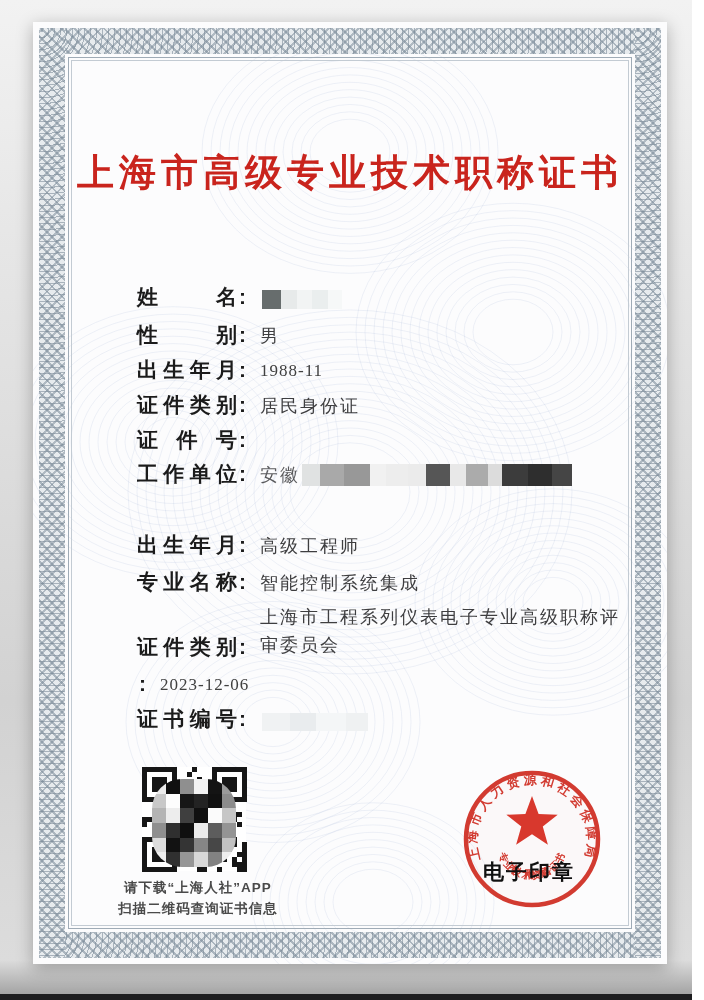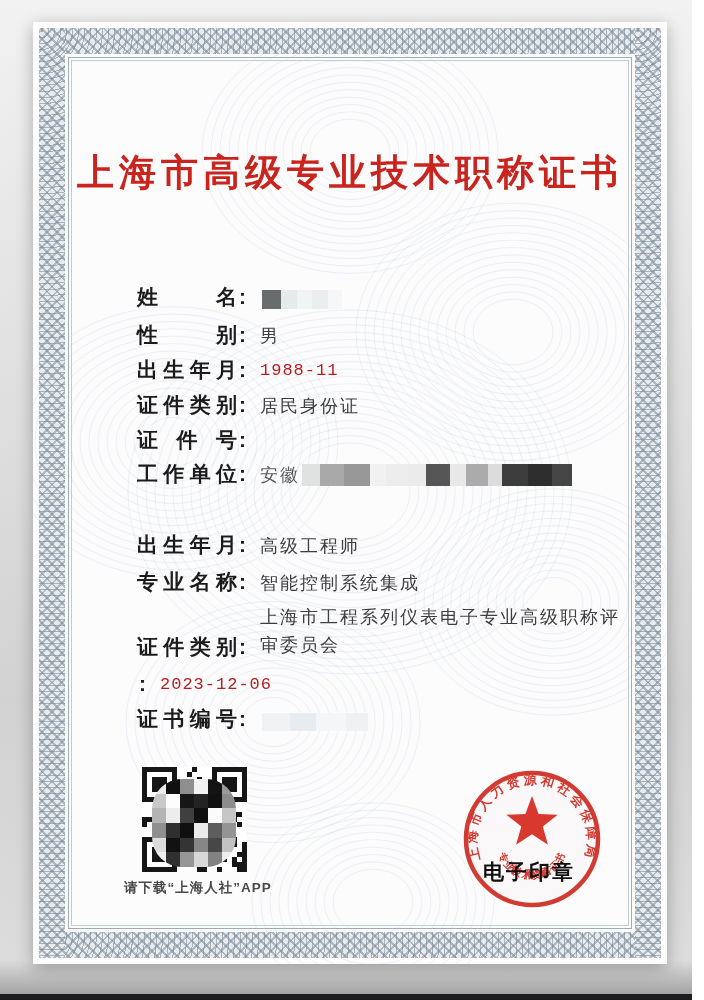--- a/index.html
+++ b/index.html
@@ -30,21 +30,21 @@
     font-size:37px;font-weight:bold;letter-spacing:5px;color:#c9241d;
     font-family:"Liberation Sans",sans-serif;}
 
   .fields{position:absolute;left:104px;top:263px;width:480px;}
   .row{position:absolute;left:0;display:flex;align-items:flex-end;}
   .flabel{display:inline-block;width:100px;font-size:21px;font-weight:bold;color:#1b1b1b;
     text-align:justify;text-align-last:justify;text-justify:inter-character;line-height:1.15;}
   .fcolon{font-size:21px;font-weight:bold;color:#1b1b1b;margin:0 14px 0 2px;line-height:1.15;}
   .fvalue{line-height:1.3;}
   .v-kai{font-family:"DejaVu Serif",serif;font-size:18px;color:#3e3e40;letter-spacing:2px;}
-  .v-num{font-family:Liberation Mono, monospace;font-size:17px;color:#b91c1c;letter-spacing:1px;padding-top:2px;}
+  .v-num{font-family:Liberation Serif, serif;font-size:17px;color:#404040;letter-spacing:1px;padding-top:2px;}
   .v-wrap{display:inline-block;width:372px;line-height:1.55;}
 
   .pixelrow{display:inline-flex;align-items:flex-start;position:relative;margin-left:2px;}
   .pixelrow .pb{display:inline-block;}
   .frag{position:absolute;left:116px;top:-6px;font-size:13px;color:#8f969c;letter-spacing:1px;}
 
   
   .qr-wrap{position:absolute;left:109px;top:745px;width:104px;height:104px;background:#fff;}
   .qr-grid{position:absolute;left:0;top:0;width:105px;height:105px;}
   .qm{position:absolute;width:5px;height:5px;background:#161616;}
@@ -497,20 +497,21 @@
           <div style="background: rgb(239, 239, 239);"></div>
           <div style="background: rgb(48, 48, 48);"></div>
           <div style="background: rgb(150, 150, 150);"></div>
           <div style="background: rgb(216, 216, 216);"></div>
           <div style="background: rgb(130, 130, 130);"></div>
           <div style="background: rgb(238, 238, 238);"></div>
         </div>
     </div>
     <div class="qr-caption">
       <div>请下载“上海人社”APP</div>
+      <div>扫描二维码查询证书信息</div>
     </div>
 
     <svg class="seal" viewBox="0 0 150 150">
       <defs>
         <path id="arcTop" d="M 23,95 A 55.5,55.5 0 1 1 127,95" fill="none"></path>
         <path id="arcInner" d="M 41,88 A 35,35 0 0 0 109,88" fill="none"></path>
         <path id="arcBottom" d="M 49,104 A 38,38 0 0 0 101,104" fill="none"></path>
       </defs>
       <circle cx="75" cy="75" r="66" fill="rgba(210,43,32,0.02)" stroke="#cf2b20" stroke-width="4.5"></circle>
       <polygon fill="#d6281c" points="75,32 81.6,49.9 100.7,50.7 85.8,62.5 90.9,80.8 75,70.3 59.1,80.8 64.3,62.5 49.3,50.7 68.4,49.9"></polygon>

